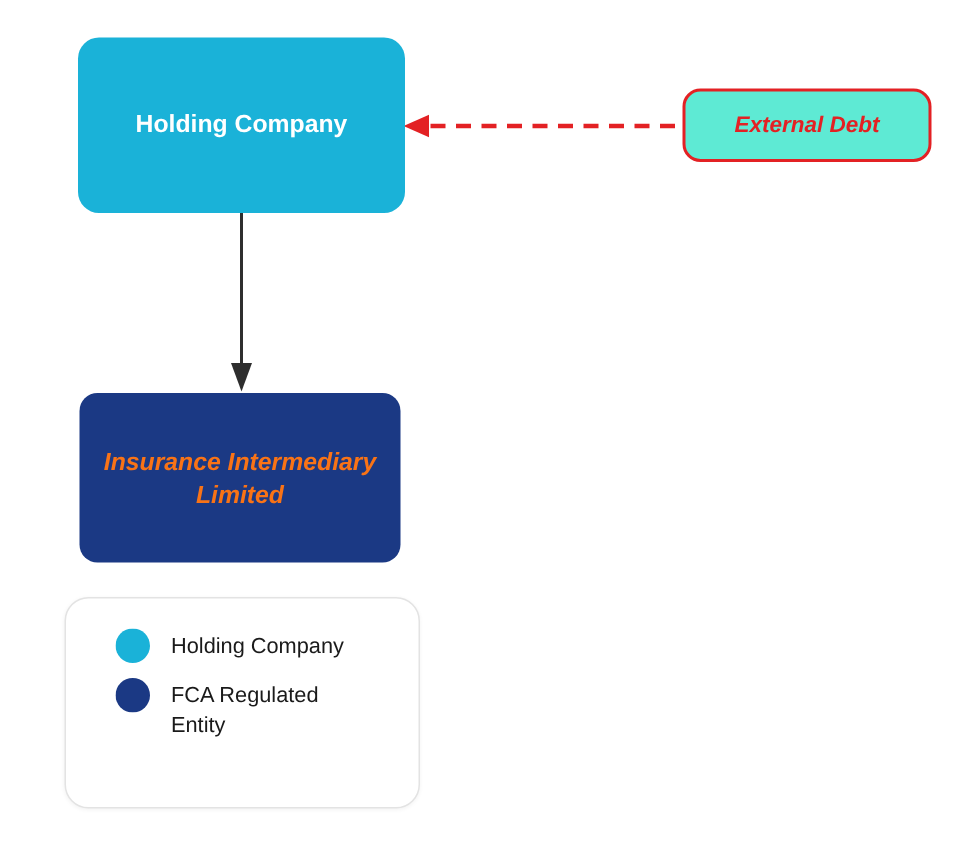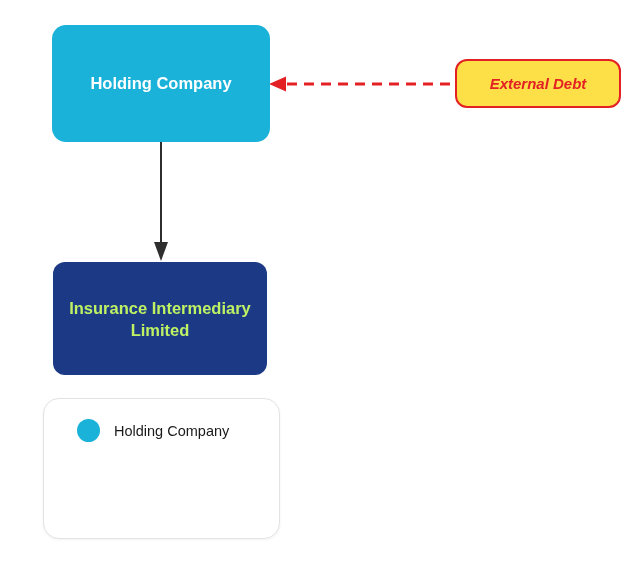--- a/index.html
+++ b/index.html
@@ -18,26 +18,26 @@
     text-align: center; box-sizing: border-box;
   }
   .node-holding {
     left: 39px; top: 25px; width: 218px; height: 117px;
     background: #1ab2d8; border-radius: 14px;
     color: #ffffff; font-weight: 700; font-size: 16.5px;
   }
   .node-insurance {
     left: 40px; top: 262px; width: 214px; height: 113px;
     background: #1b3984; border-radius: 12px;
-    color: #bef264; font-weight: 700; font-size: 16.5px;
-    line-height: 22px; padding: 0 14px;
+    color: #f97316; font-weight: 700; font-size: 16.5px;
+    line-height: 22px; padding: 0 14px; font-style: italic;
   }
   .node-external-debt {
     left: 442px; top: 59px; width: 166px; height: 49px;
-    background: #fde047; border: 2px solid #e32124; border-radius: 12px;
+    background: #5eead4; border: 2px solid #e32124; border-radius: 12px;
     color: #e32124; font-style: italic; font-weight: 600; font-size: 15px;
   }
 
   svg.arrows { position: absolute; left: 0; top: 0; pointer-events: none; }
 
   .key-panel {
     position: absolute; left: 30px; top: 398px; width: 237px; height: 141px;
     background: #ffffff; border: 1px solid #e3e3e3; border-radius: 16px;
     box-sizing: border-box; padding: 20px 16px 0 33px;
     box-shadow: 0 1px 3px rgba(0,0,0,0.05);
@@ -81,15 +81,21 @@
 
   <div class="key-panel">
 
     <div class="key-row">
       <svg class="swatch" width="23" height="23" viewBox="0 0 23 23">
         <circle cx="11.5" cy="11.5" r="11.5" fill="#1ab2d8"></circle>
       </svg>
       <div class="key-label">Holding Company</div>
     </div>
 
+    <div class="key-row">
+      <svg class="swatch" width="23" height="23" viewBox="0 0 23 23">
+        <circle cx="11.5" cy="11.5" r="11.5" fill="#1b3984"></circle>
+      </svg>
+      <div class="key-label">FCA Regulated Entity</div>
+    </div>
   </div>
 
 </div>
 
 </body></html>

